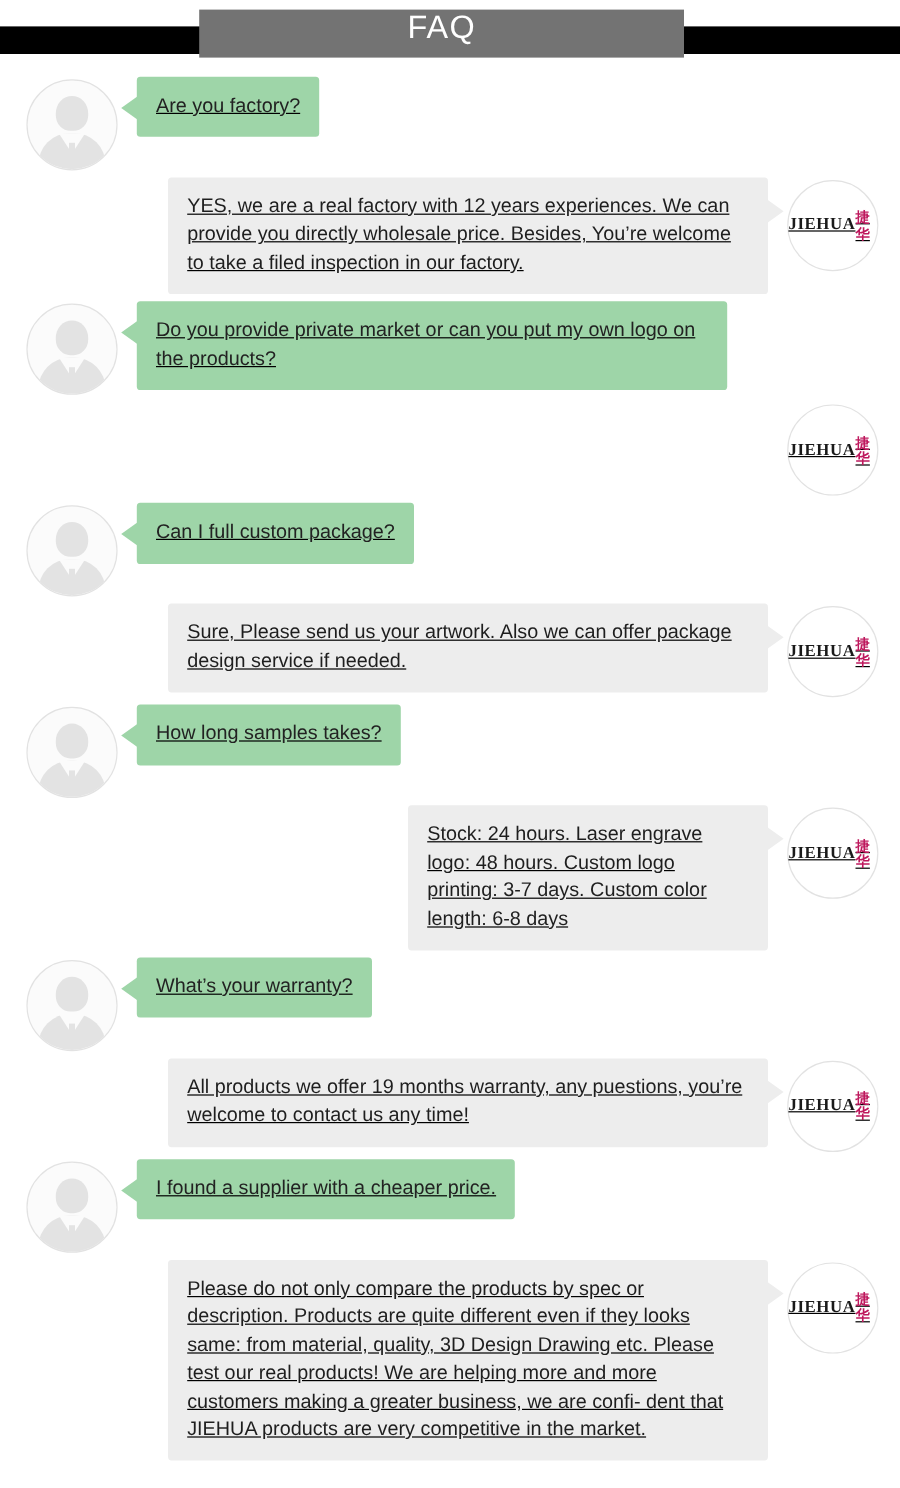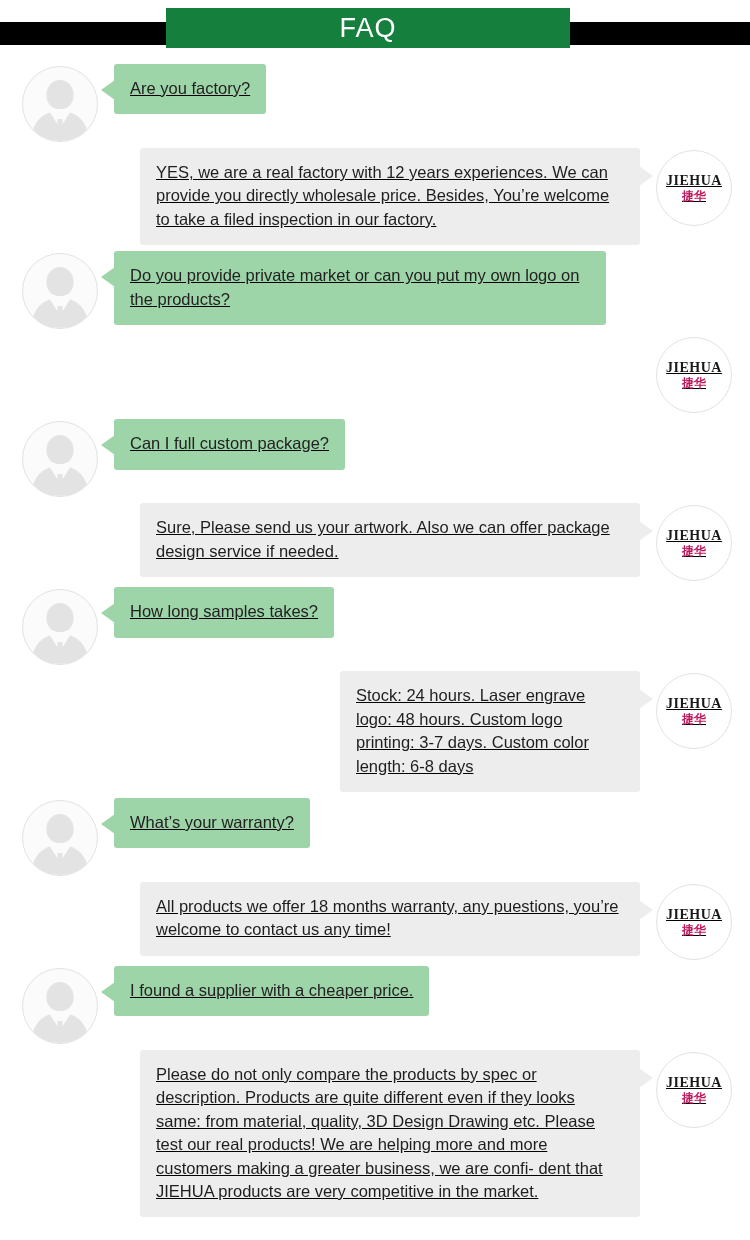--- a/index.html
+++ b/index.html
@@ -28,23 +28,23 @@
     width: 750px;
     height: 23px;
     background: #000000;
   }
   .header-title-box {
     position: absolute;
     left: 166px;
     top: 8px;
     width: 404px;
     height: 40px;
-    background: #15803d;
+    background: #737373;
     display: flex;
-    align-items: center;
+    align-items: flex-start;
     justify-content: center;
   }
   .header-title {
     color: #ffffff;
     font-size: 27px;
     letter-spacing: 1px;
     font-weight: 400;
   }
 
   
@@ -121,21 +121,21 @@
 
   
   .logo {
     width: 74px;
     height: 74px;
     border-radius: 50%;
     border: 1px solid #e2e2e2;
     background: #ffffff;
     flex: 0 0 74px;
     display: flex;
-    flex-direction: column;
+    flex-direction: row;
     align-items: center;
     justify-content: center;
     margin-top: 2px;
   }
   .logo .en {
     font-family: "Liberation Serif", serif;
     font-size: 14px;
     font-weight: bold;
     letter-spacing: 0.5px;
     color: #1a1a1a;
@@ -291,21 +291,21 @@
     <div class="avatar">
       <div class="head"></div>
         <div class="body"></div>
         <div class="collar"></div>
         <div class="tie"></div>
     </div>
     <div class="bubble green">What’s your warranty?</div>
   </div>
 
   <div class="row right">
-    <div class="bubble gray w-wide">All products we offer 18 months warranty, any puestions,
+    <div class="bubble gray w-wide">All products we offer 19 months warranty, any puestions,
 you’re welcome to contact us any time!</div>
     <div class="logo">
       <span class="en">JIEHUA</span>
       <span class="cn">捷华</span>
     </div>
   </div>
 
   <div class="row left">
     <div class="avatar">
       <div class="head"></div>

